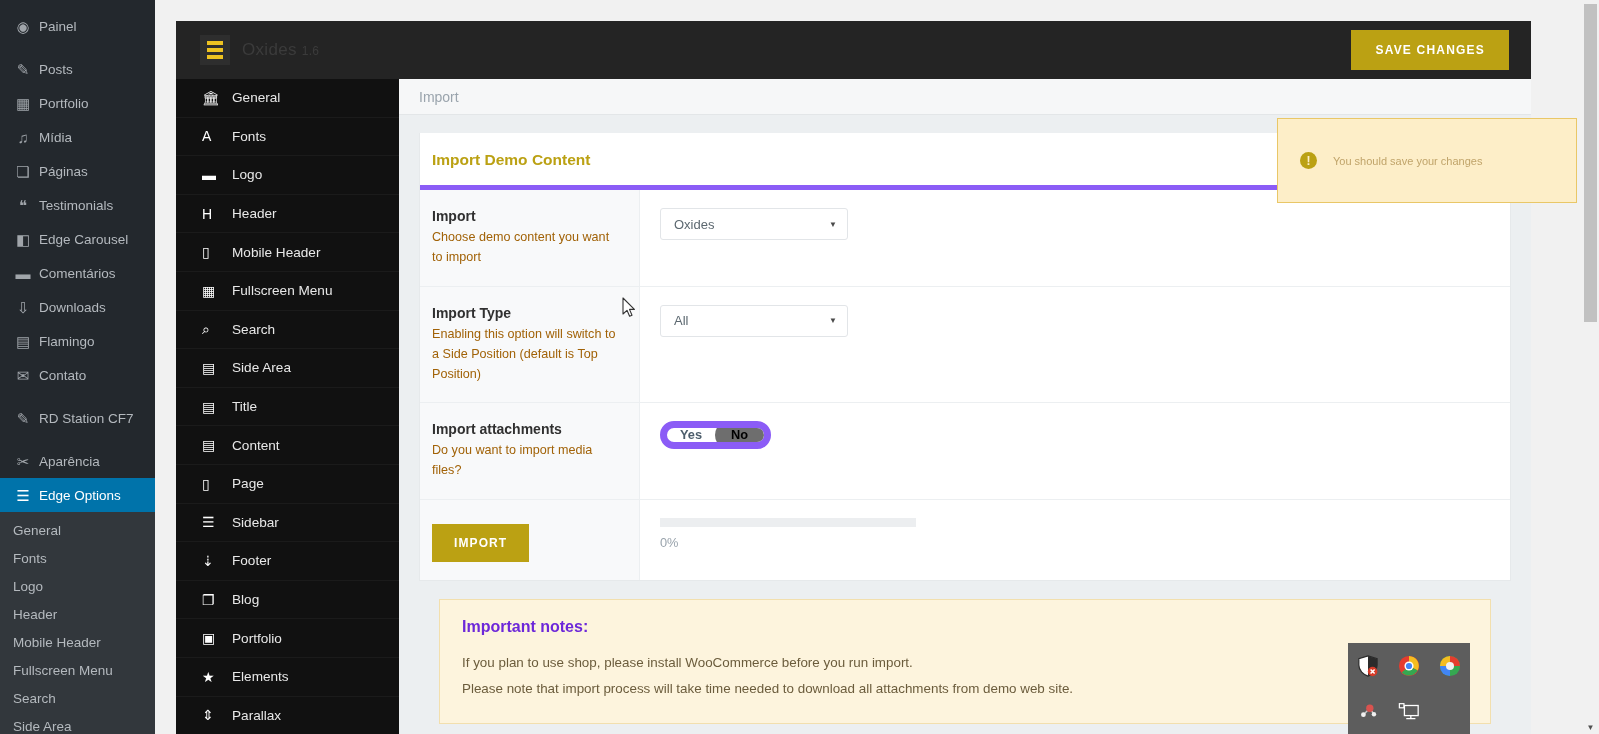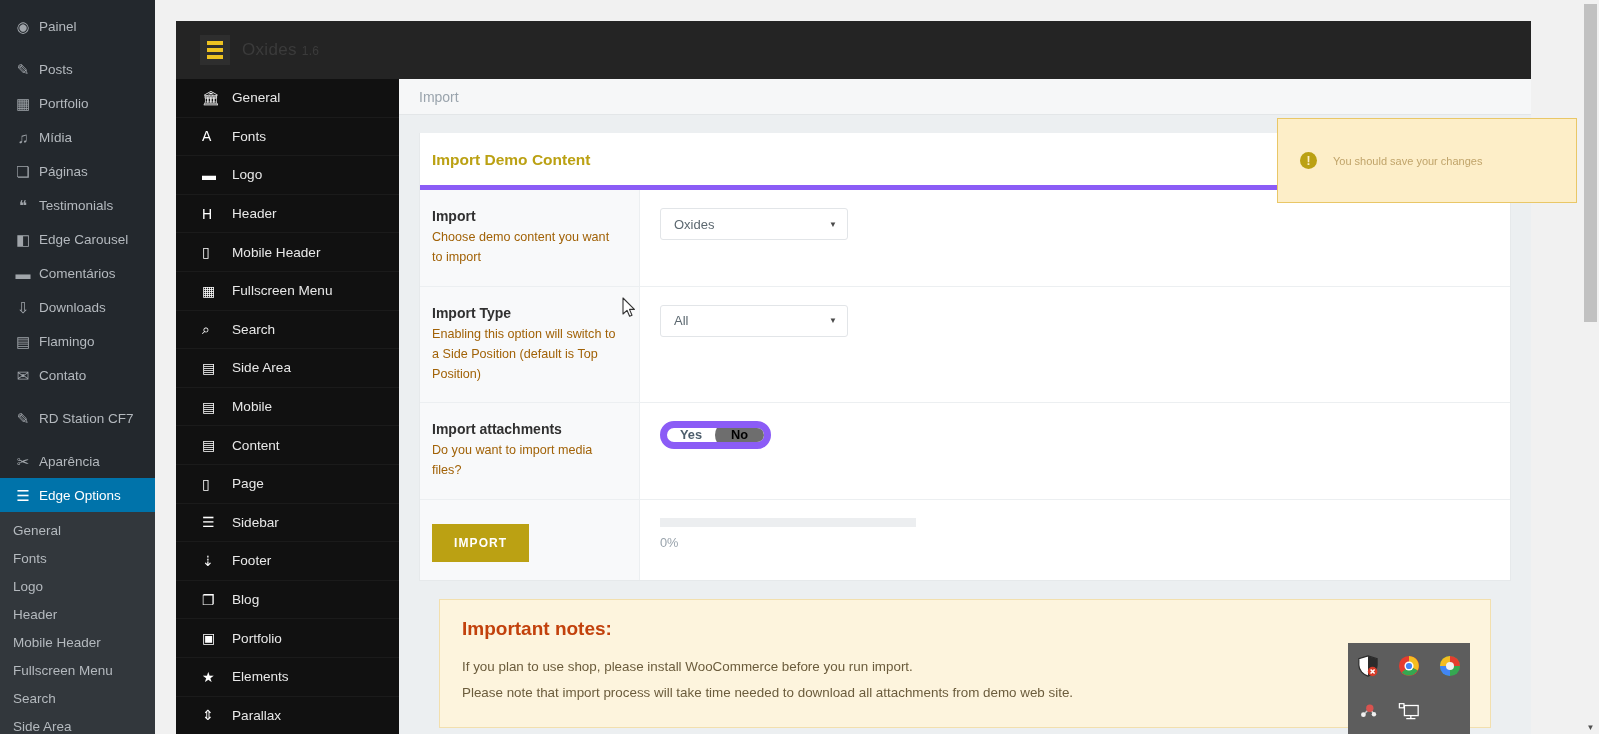--- a/index.html
+++ b/index.html
@@ -170,21 +170,21 @@
   }
   .prog-note { color: #9aa4ad; font-size: 13px; margin-bottom: 9px; }
   .prog-track { width: 256px; height: 9px; background: #eceef0; }
   .prog-pct { color: #9aa4ad; font-size: 12.8px; margin-top: 8px; }
 
   .notes {
     margin: 18px 20px 0 20px;
     background: #fdf4dd; border: 1px solid #f2dfae;
     padding: 18px 22px 20px 22px;
   }
-  .notes h4 { font-size: 19px; color: #c2410c; margin-bottom: 14px; }
+  .notes h4 { font-size: 16px; color: #6d28d9; margin-bottom: 14px; }
   .notes p { font-size: 13.4px; color: #6b5c3c; line-height: 1.95; }
 
   
   #save-notice {
     position: absolute; right: 22px; top: 118px;
     width: 300px; height: 85px;
     background: #fdeec8; border: 1px solid #e9c767;
     display: flex; align-items: center; gap: 16px;
     padding: 0 22px; z-index: 30;
   }
@@ -314,20 +314,21 @@
         <span class="brand-logo">
           <i></i>
             <i></i>
             <i></i>
         </span>
         <span class="brand-name">
           <span>Oxides</span>
           <small>1.6</small>
         </span>
       </div>
+      <button id="save-changes">SAVE CHANGES</button>
     </div>
 
     <div id="edge-body">
 
       <div id="edge-nav">
           <div class="nav-item">
             <span class="nv-ico">🏛</span>
             <span class="nv-lbl">General</span>
           </div>
           <div class="nav-item">
@@ -353,21 +354,21 @@
           <div class="nav-item">
             <span class="nv-ico">⌕</span>
             <span class="nv-lbl">Search</span>
           </div>
           <div class="nav-item">
             <span class="nv-ico">▤</span>
             <span class="nv-lbl">Side Area</span>
           </div>
           <div class="nav-item">
             <span class="nv-ico">▤</span>
-            <span class="nv-lbl">Mobile</span>
+            <span class="nv-lbl">Title</span>
           </div>
           <div class="nav-item">
             <span class="nv-ico">▤</span>
             <span class="nv-lbl">Content</span>
           </div>
           <div class="nav-item">
             <span class="nv-ico">▯</span>
             <span class="nv-lbl">Page</span>
           </div>
           <div class="nav-item">

